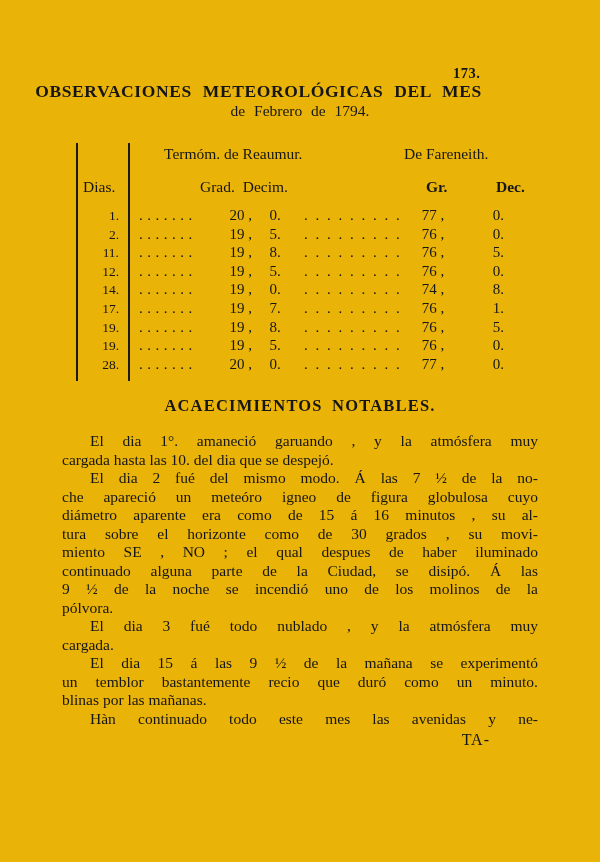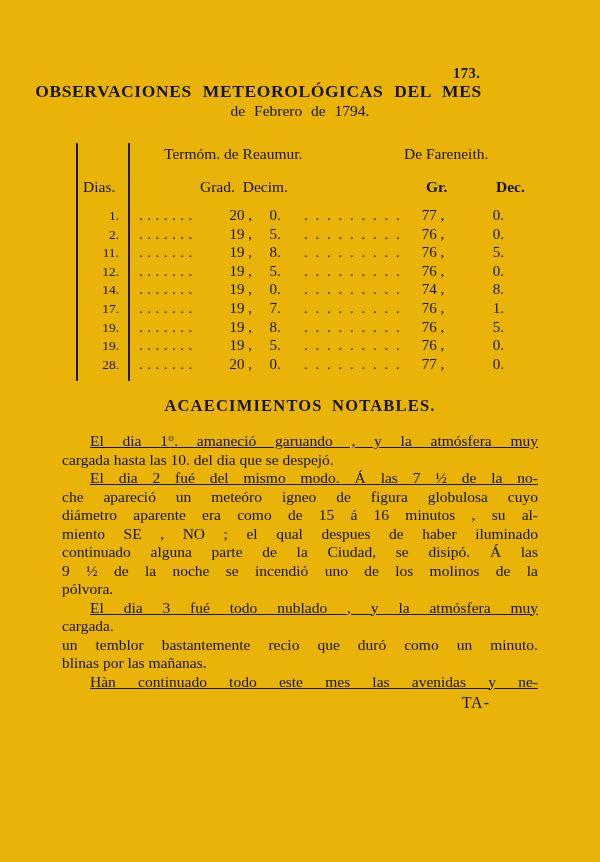--- a/index.html
+++ b/index.html
@@ -56,21 +56,21 @@
     text-align:center;font-size:16.5px;font-weight:bold;
     letter-spacing:1.2px;word-spacing:4px;
   }
   
   .bodytext{
     position:absolute;top:432px;left:62px;width:476px;
     font-size:15.5px;line-height:18.5px;
   }
   .line{white-space:normal;}
   .line.j{text-align:justify;text-align-last:justify;}
-  .line.indent{padding-left:28px;text-decoration:underline;}
+  .line.indent{padding-left:28px;}
   .catchword{
     text-align:right;padding-right:48px;margin-top:3px;
     font-size:16px;font-weight:normal;letter-spacing:1px;
   }
 </style>
 </head>
 <body>
 
 <div class="page">
 
@@ -178,28 +178,30 @@
 
   <div class="secheading">ACAECIMIENTOS NOTABLES.</div>
 
   <div class="bodytext">
     <div class="line indent j">El dia 1°. amaneció garuando , y la atmósfera muy</div>
     <div class="line">cargada hasta las 10. del dia que se despejó.</div>
 
     <div class="line indent j">El dia 2 fué del mismo modo. Á las 7 ½ de la no-</div>
     <div class="line j">che apareció un meteóro igneo de figura globulosa cuyo</div>
     <div class="line j">diámetro aparente era como de 15 á 16 minutos , su al-</div>
+    <div class="line j">tura sobre el horizonte como de 30 grados , su movi-</div>
     <div class="line j">miento SE , NO ; el qual despues de haber iluminado</div>
     <div class="line j">continuado alguna parte de la Ciudad, se disipó. Á las</div>
     <div class="line j">9 ½ de la noche se incendió uno de los molinos de la</div>
     <div class="line">pólvora.</div>
 
     <div class="line indent j">El dia 3 fué todo nublado , y la atmósfera muy</div>
     <div class="line">cargada.</div>
 
+    <div class="line indent j">El dia 15 á las 9 ½ de la mañana se experimentó</div>
     <div class="line j">un temblor bastantemente recio que duró como un minuto.</div>
 
     <div class="line">blinas por las mañanas.</div>
     <div class="line indent j">Hàn continuado todo este mes las avenidas y ne-</div>
 
     <div class="catchword">TA-</div>
   </div>
 
 </div>
 

